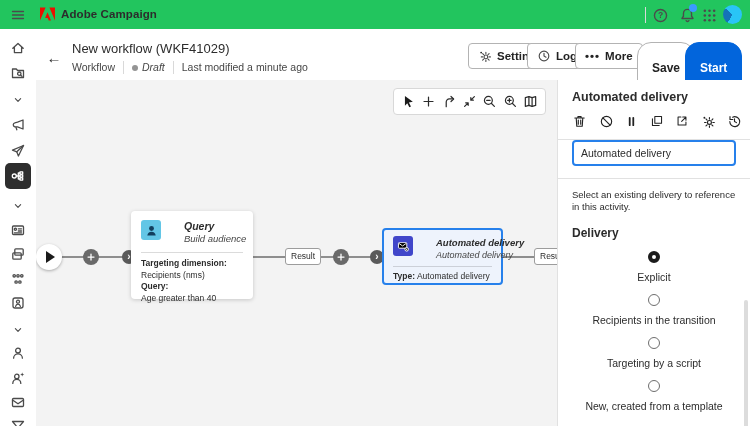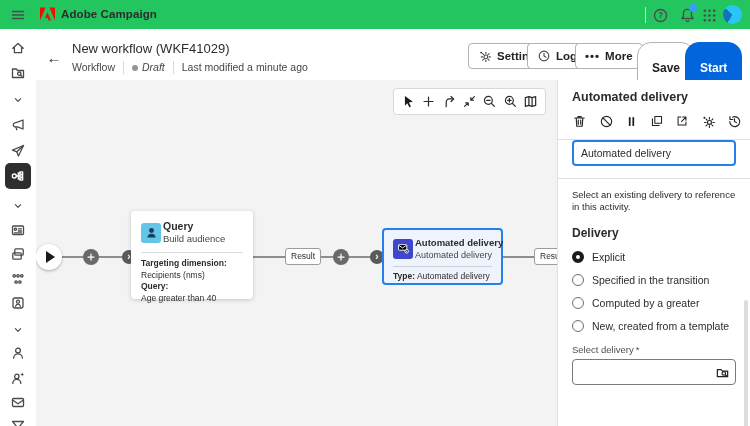--- a/index.html
+++ b/index.html
@@ -43,21 +43,21 @@
   .cv-tool svg.ic{stroke:#2c2c2c;}
   #flow-line{left:13px;top:176px;width:508px;height:2px;background:#8e8e8e;}
   #start-node{left:0;top:164px;width:26px;height:26px;border-radius:50%;background:#fff;box-shadow:0 1px 3px rgba(0,0,0,.3);cursor:pointer;}
   #start-node .tri{position:absolute;left:10px;top:7px;width:0;height:0;border-left:9px solid #1b1b1b;border-top:6px solid transparent;border-bottom:6px solid transparent;}
   .plus-node{top:169px;width:16px;height:16px;border-radius:50%;background:#696969;color:#fff;display:flex;align-items:center;justify-content:center;cursor:pointer;}
   .conn-node{top:170px;width:14px;height:14px;border-radius:50%;background:#5a5a5a;color:#fff;font-size:10px;font-weight:700;
     display:flex;align-items:center;justify-content:center;line-height:1;cursor:pointer;}
   .node{background:#fff;border-radius:4px;box-shadow:0 1px 4px rgba(0,0,0,.18);box-sizing:border-box;cursor:pointer;}
   #query-node{left:95px;top:131px;width:122px;height:88px;padding:9px 10px;}
   #delivery-node{left:346px;top:148px;width:121px;height:57px;padding:6px 9px;background:#eef3fc;border:2px solid #2680EB;box-shadow:none;}
-  .node-head{display:flex;align-items:center;gap:2px;}
+  .node-head{display:flex;align-items:flex-start;gap:23px;font-style:italic;}
   .node-ic{width:20px;height:20px;border-radius:3px;display:flex;align-items:center;justify-content:center;flex:0 0 auto;}
   .node-title{font-size:10.5px;font-weight:700;line-height:13px;white-space:nowrap;}
   .node-sub{font-size:9.5px;color:#464646;line-height:12px;white-space:nowrap;}
   .node-div{border:none;border-top:1px solid rgba(0,0,0,.14);margin:7px 0 5px;}
   .node-det{font-size:8.5px;line-height:11.5px;color:#2c2c2c;}
   .node-det b{font-weight:700;}
   .chip{top:168px;height:15px;background:#fff;border:1px solid #9c9c9c;border-radius:3px;padding:0 5px;
     font-size:8.5px;line-height:15px;color:#2c2c2c;white-space:nowrap;cursor:pointer;}
   
   #panel{top:80px;left:557px;width:193px;height:346px;background:#fff;border-left:1px solid #e1e1e1;box-sizing:border-box;padding:0 14px;overflow:hidden;}
@@ -65,21 +65,21 @@
   #p-toolbar{display:flex;align-items:center;gap:11.5px;margin-top:9px;}
   .p-tool{width:16px;height:16px;display:flex;align-items:center;justify-content:center;cursor:pointer;}
   .p-tool svg.ic{stroke:#222;stroke-width:1.2;}
   .p-div{height:1px;background:#e1e1e1;margin:0 -14px;}
   .field-label{font-size:9.5px;color:#505050;margin:9px 0 4px;}
   .req{color:#505050;margin-left:2px;}
   .t-input{width:100%;box-sizing:border-box;height:26px;border:2px solid #2680EB;border-radius:4px;padding:0 7px;
     font-size:10.5px;font-family:inherit;color:#2c2c2c;outline:none;background:#fff;}
   #p-desc{font-size:9.5px;line-height:12px;margin-top:10px;color:#2c2c2c;}
   .sec-head{font-size:12px;font-weight:700;margin-top:13px;}
-  .radio-row{display:flex;align-items:center;gap:8px;margin-top:11px;cursor:pointer;}
+  .radio-row{display:flex;align-items:center;gap:8px;margin-top:11px;cursor:pointer;flex-direction:column;}
   .radio{width:12px;height:12px;border-radius:50%;box-sizing:border-box;border:1.5px solid #6e6e6e;background:#fff;flex:0 0 auto;}
   .radio.sel{border:4px solid #1b1b1b;}
   .radio-label{font-size:10.5px;}
   .pick-wrap{display:flex;align-items:stretch;height:26px;border:1px solid #7a7a7a;border-radius:4px;box-sizing:border-box;background:#fff;}
   .pick-input{flex:1;border:none;outline:none;padding:0 7px;font-size:10.5px;font-family:inherit;background:transparent;min-width:0;}
   .pick-btn{width:26px;display:flex;align-items:center;justify-content:center;cursor:pointer;}
   #p-scroll{position:absolute;right:2px;top:220px;width:4px;height:200px;border-radius:2px;background:#dcdcdc;}
 </style>
 </head>
 <body>
@@ -548,25 +548,25 @@
   <div id="p-desc">Select an existing delivery to reference in this activity.</div>
 
   <div class="sec-head">Delivery</div>
 
   <div class="radio-row">
     <span class="radio sel"></span>
     <span class="radio-label">Explicit</span>
   </div>
   <div class="radio-row">
     <span class="radio"></span>
-    <span class="radio-label">Specified in the transition</span>
+    <span class="radio-label">Recipients in the transition</span>
   </div>
   <div class="radio-row">
     <span class="radio"></span>
-    <span class="radio-label">Computed by a greater</span>
+    <span class="radio-label">Targeting by a script</span>
   </div>
   <div class="radio-row">
     <span class="radio"></span>
     <span class="radio-label">New, created from a template</span>
   </div>
 
   <div class="field-label" style="margin-top:12px">
     <span>Select delivery</span><span class="req">*</span>
   </div>
   <div class="pick-wrap">

